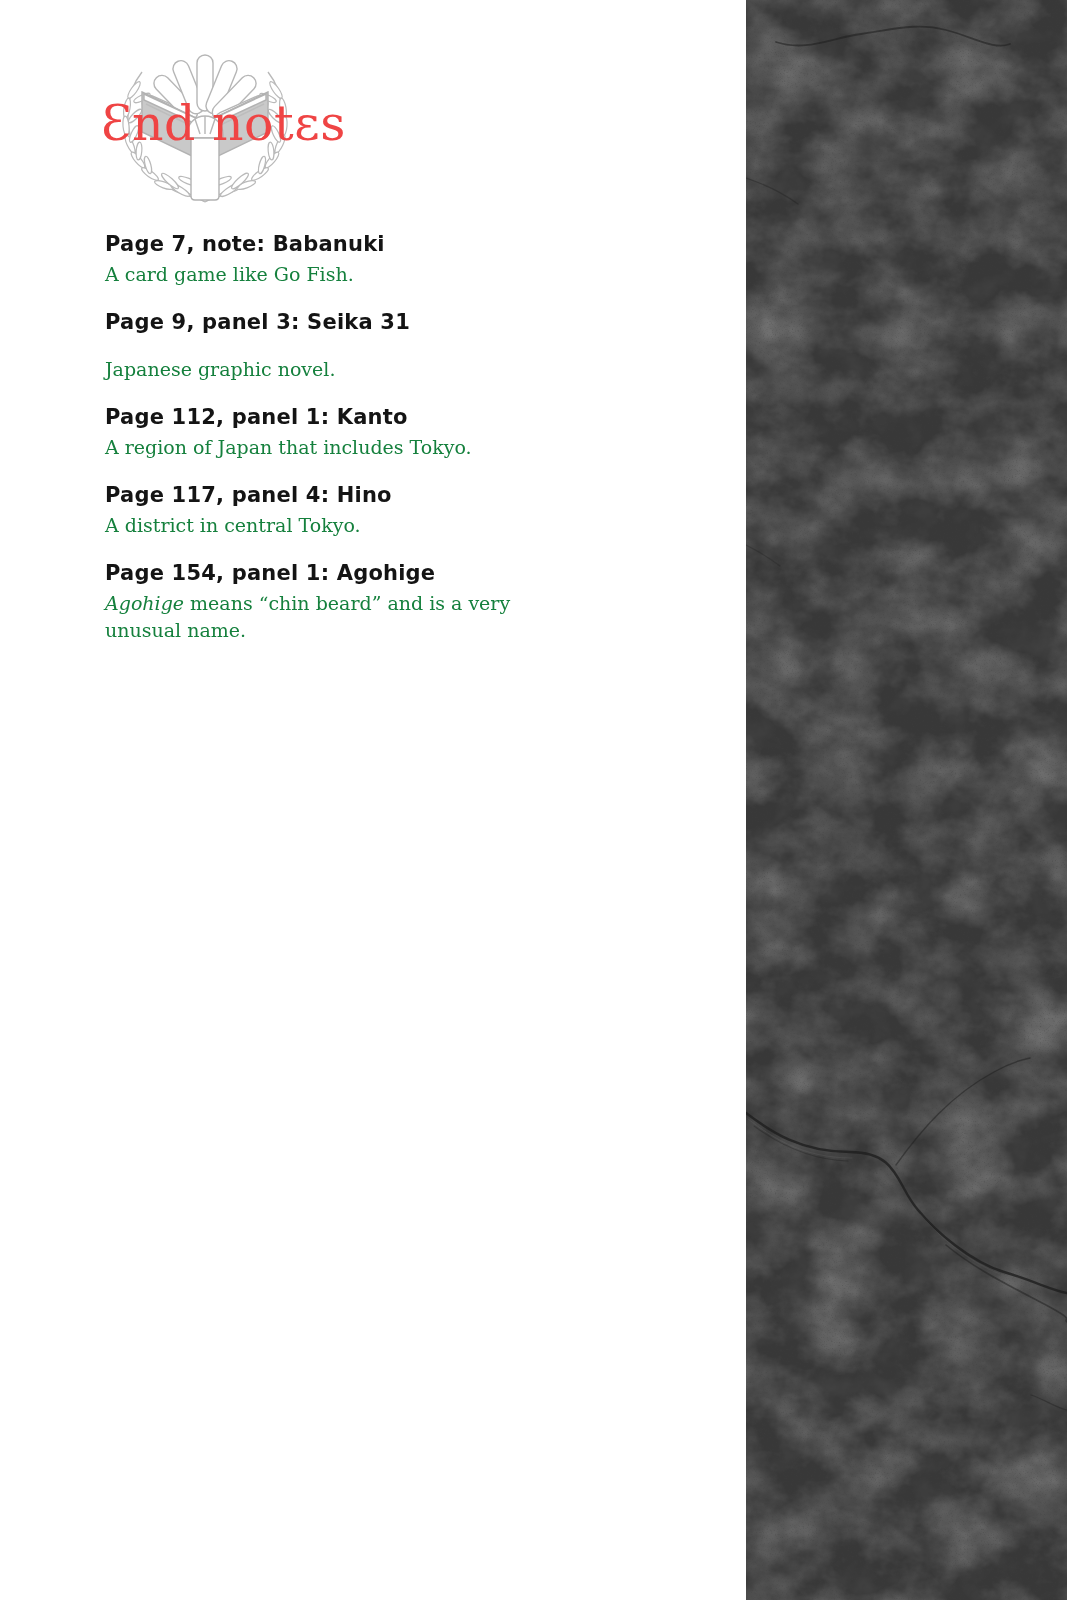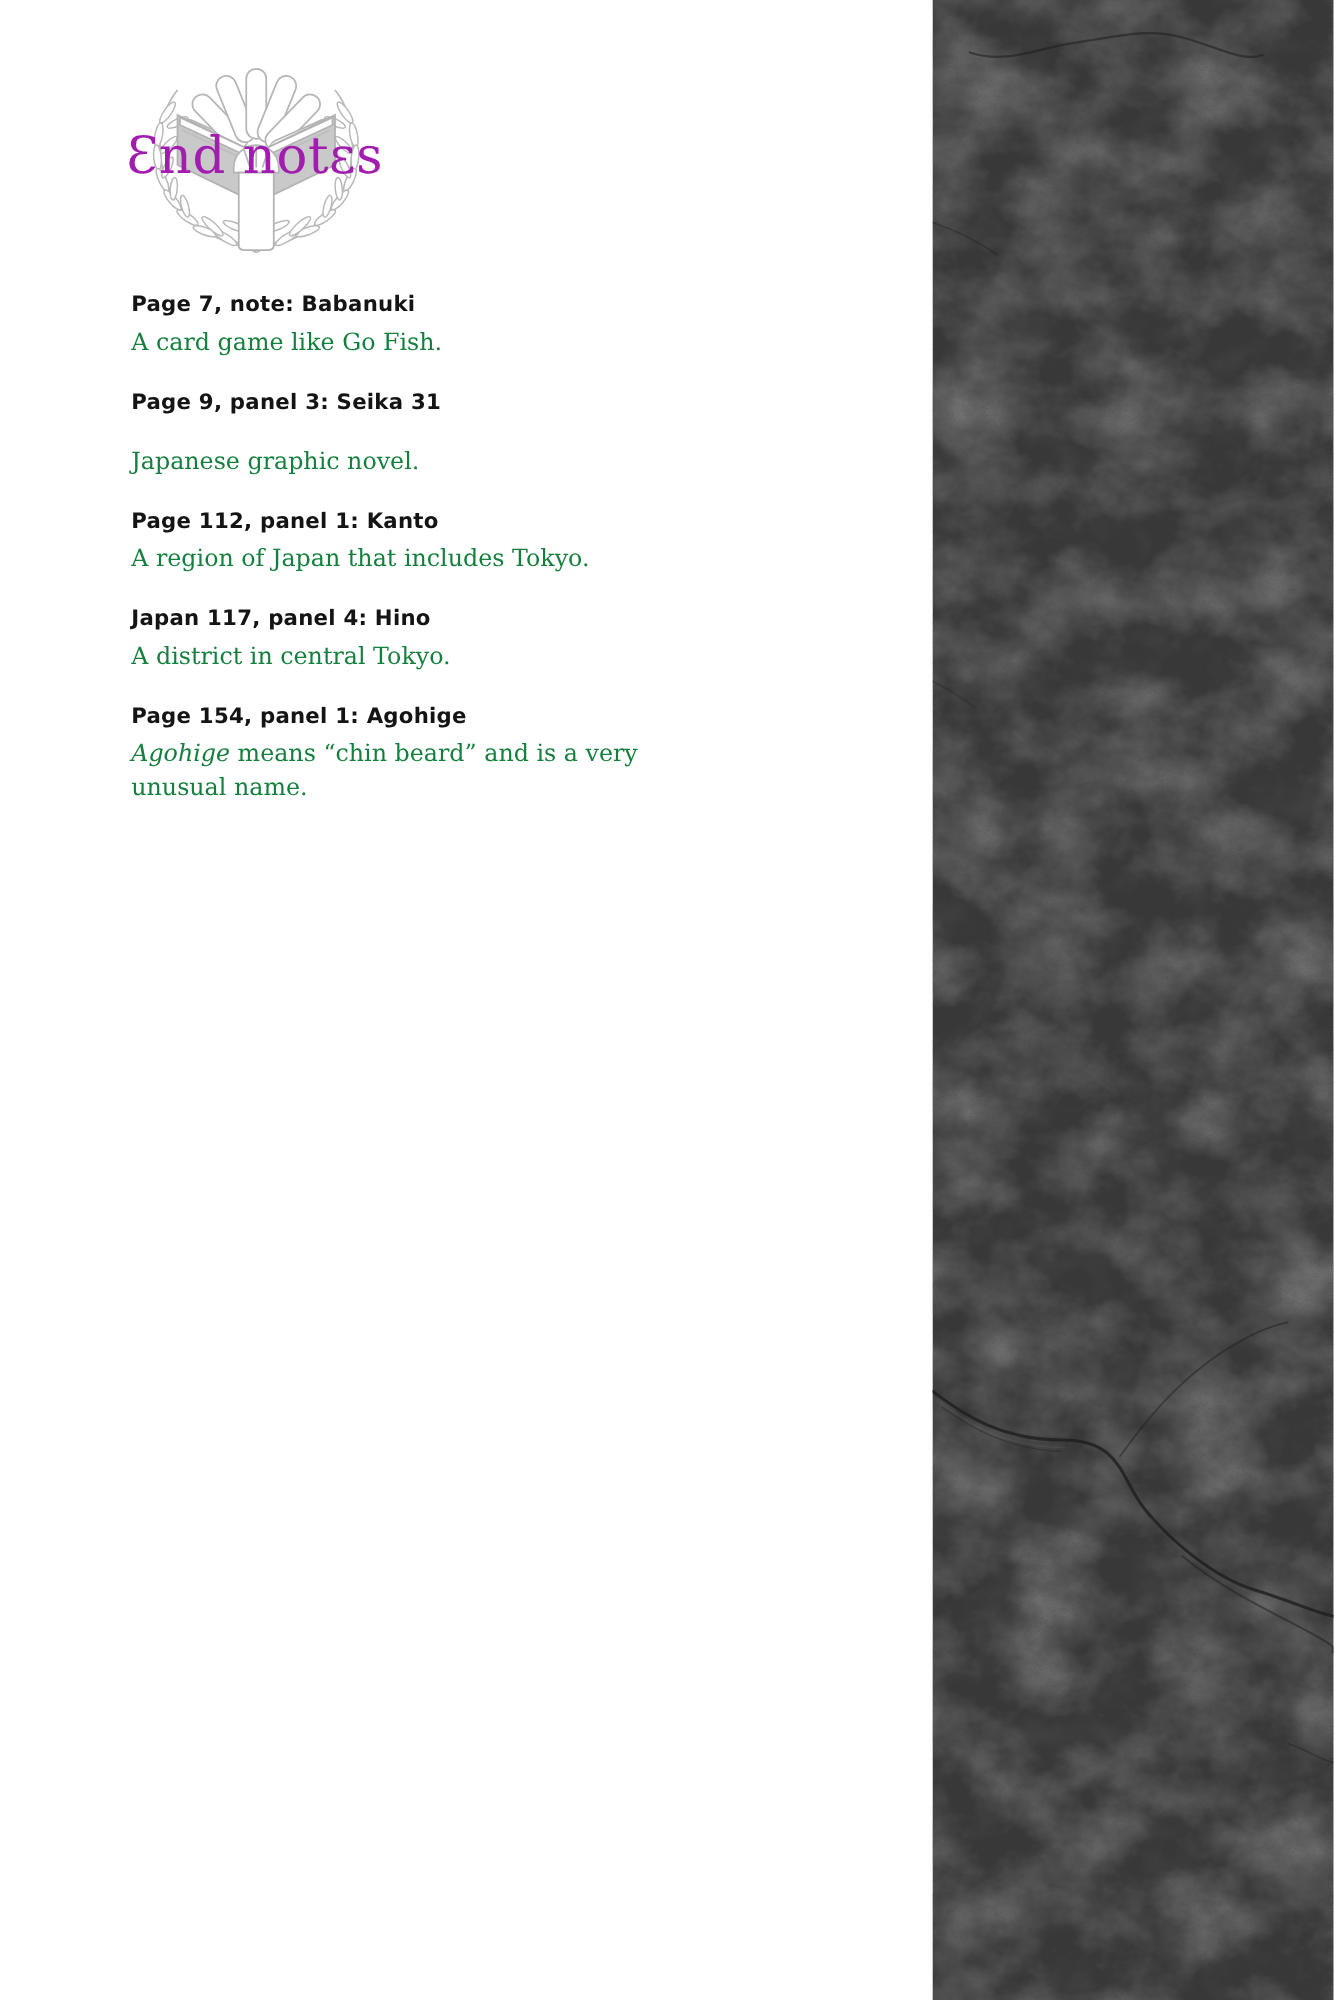--- a/index.html
+++ b/index.html
@@ -19,36 +19,36 @@
   .rock-strip svg { display: block; }
 
   
   .logo-wrap {
     position: absolute; left: 108px; top: 52px;
     width: 195px; height: 152px;
   }
   .logo-title {
     position: absolute; left: 101px; top: 103px;
     font-family: "DejaVu Serif", serif;
-    font-size: 41px; line-height: 42px;
+    font-size: 49px; line-height: 42px;
     letter-spacing: 0.5px;
-    color: #a21caf;
+    color: #ef4444;
     white-space: nowrap;
   }
 
   
   .entries {
     position: absolute; left: 105px; top: 229px;
     width: 615px;
   }
   .entry { margin: 0 0 19px 0; }
   .entry-heading {
     font-family: "DejaVu Sans", sans-serif;
     font-weight: 700;
-    font-size: 17px; line-height: 30px;
+    font-size: 21px; line-height: 30px;
     letter-spacing: 0.2px;
     color: #141414;
     margin-bottom: 2px;
   }
   .entry-body {
     font-family: "DejaVu Serif", serif;
     font-size: 19px; line-height: 27px;
     color: #15803d;
     white-space: pre-line;
   }
@@ -200,21 +200,21 @@
   <div class="entry">
     <div class="entry-body">Japanese graphic novel.</div>
   </div>
 
   <div class="entry">
     <div class="entry-heading">Page 112, panel 1: Kanto</div>
     <div class="entry-body">A region of Japan that includes Tokyo.</div>
   </div>
 
   <div class="entry">
-    <div class="entry-heading">Japan 117, panel 4: Hino</div>
+    <div class="entry-heading">Page 117, panel 4: Hino</div>
     <div class="entry-body">A district in central Tokyo.</div>
   </div>
 
   <div class="entry">
     <div class="entry-heading">Page 154, panel 1: Agohige</div>
     <div class="entry-body"><span class="term">Agohige</span><span> means “chin beard” and is a very
 unusual name.</span></div>
   </div>
 
 </div>

